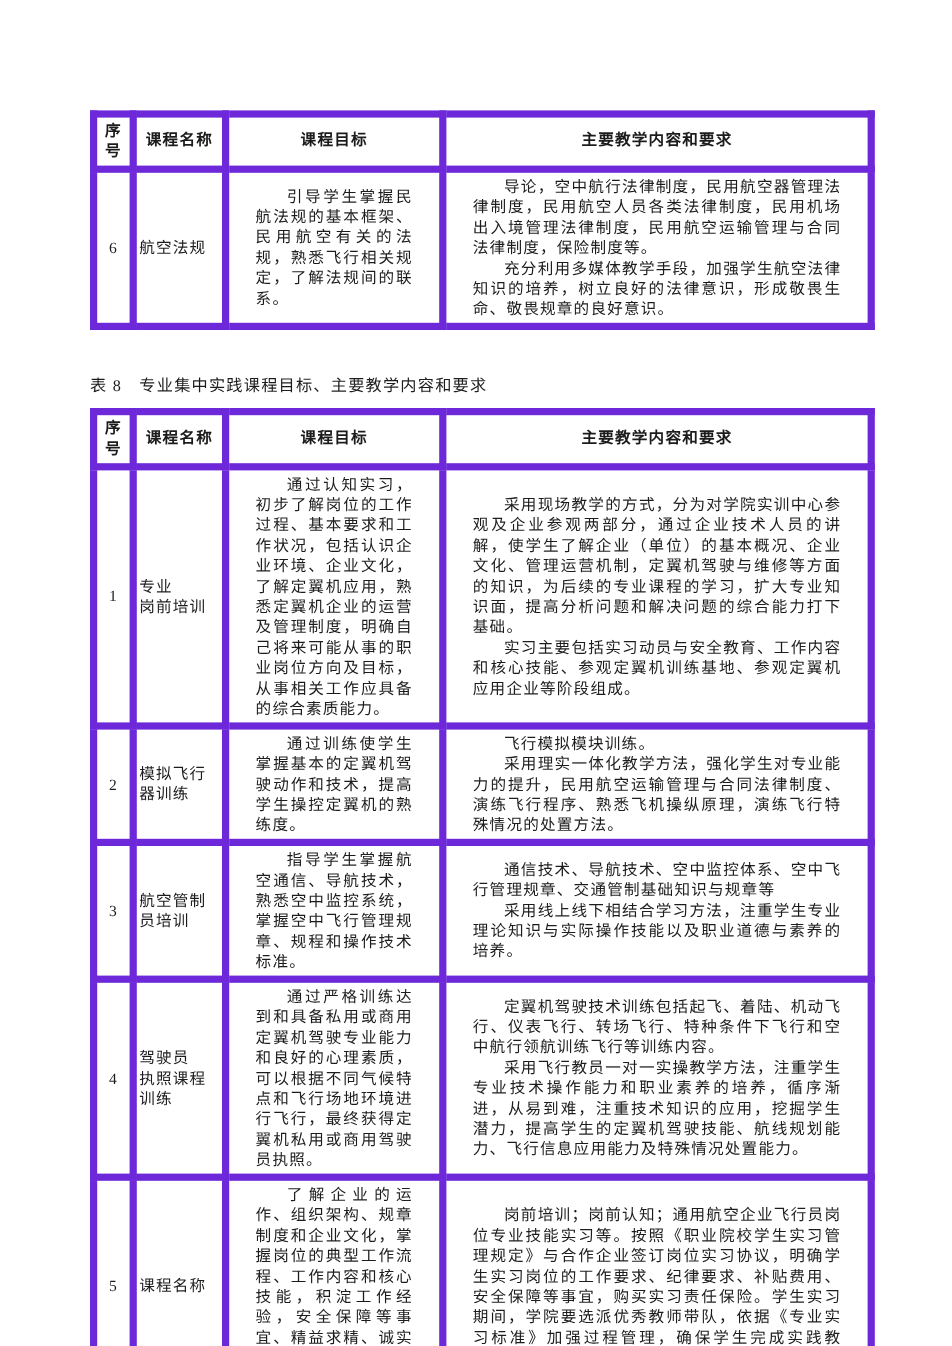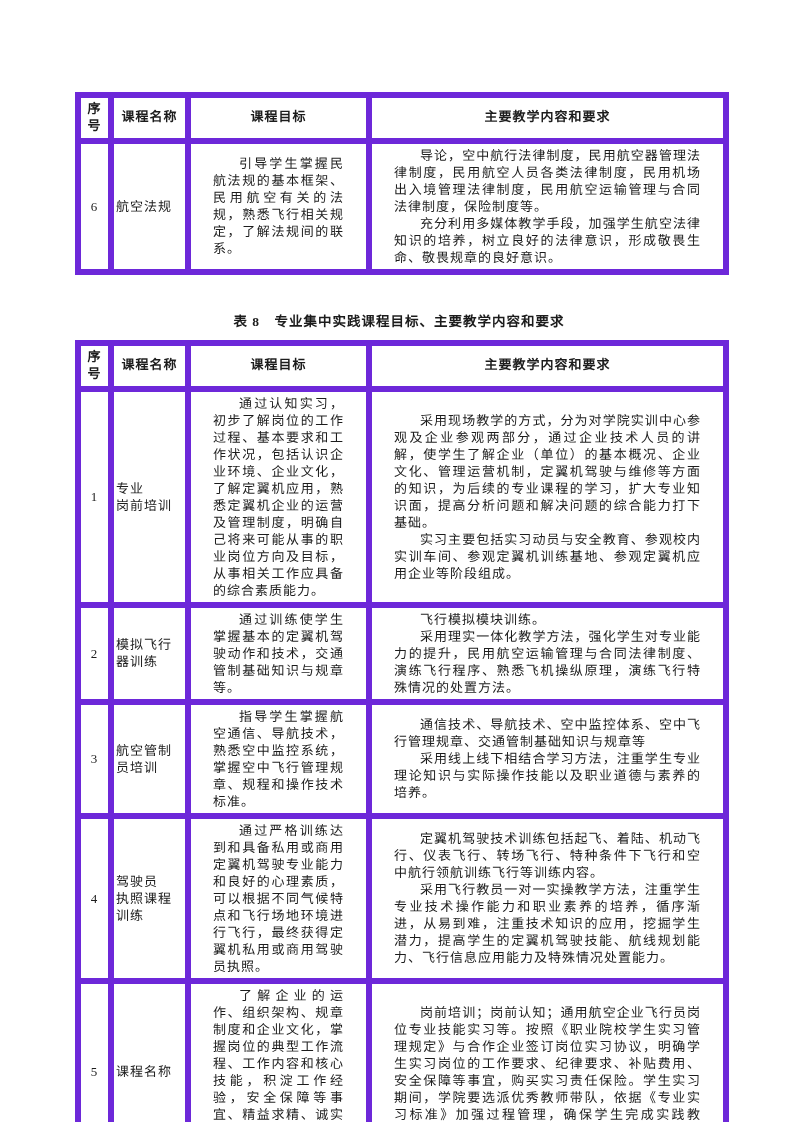--- a/index.html
+++ b/index.html
@@ -57,22 +57,22 @@
     padding: 2px 2px;
   }
   td.c-obj p, td.c-content p {
     margin: 0;
     text-indent: 2em;
     text-align: justify;
     text-justify: inter-ideograph;
   }
   .caption {
     width: 648px;
-    text-align: center;
-    font-weight: bold;
+    text-align: left;
+    font-weight: normal;
     font-size: 13.5px;
     letter-spacing: 1px;
     margin: 35px 0 10px 0;
   }
   .tbl-top { margin-top: 0; }
   .footer {
     width: 648px;
     text-align: center;
     font-size: 13.5px;
     margin-top: 128px;
@@ -135,29 +135,29 @@
     <tbody>
       <tr style="height:156px">
         <td class="c-no">1</td>
         <td class="c-name">专业
 岗前培训</td>
         <td class="c-obj">
           <p>通过认知实习，初步了解岗位的工作过程、基本要求和工作状况，包括认识企业环境、企业文化，了解定翼机应用，熟悉定翼机企业的运营及管理制度，明确自己将来可能从事的职业岗位方向及目标，从事相关工作应具备的综合素质能力。</p>
         </td>
         <td class="c-content">
           <p>采用现场教学的方式，分为对学院实训中心参观及企业参观两部分，通过企业技术人员的讲解，使学生了解企业（单位）的基本概况、企业文化、管理运营机制，定翼机驾驶与维修等方面的知识，为后续的专业课程的学习，扩大专业知识面，提高分析问题和解决问题的综合能力打下基础。</p>
-          <p>实习主要包括实习动员与安全教育、参观校内实训车间、参观定翼机训练基地、参观定翼机应用企业等阶段组成。</p>
+          <p>实习主要包括实习动员与安全教育、工作内容和核心技能、参观定翼机训练基地、参观定翼机应用企业等阶段组成。</p>
         </td>
       </tr>
       <tr style="height:92px">
         <td class="c-no">2</td>
         <td class="c-name">模拟飞行
 器训练</td>
         <td class="c-obj">
-          <p>通过训练使学生掌握基本的定翼机驾驶动作和技术，交通管制基础知识与规章等。</p>
+          <p>通过训练使学生掌握基本的定翼机驾驶动作和技术，提高学生操控定翼机的熟练度。</p>
         </td>
         <td class="c-content">
           <p>飞行模拟模块训练。</p>
           <p>采用理实一体化教学方法，强化学生对专业能力的提升，民用航空运输管理与合同法律制度、演练飞行程序、熟悉飞机操纵原理，演练飞行特殊情况的处置方法。</p>
         </td>
       </tr>
       <tr style="height:74px">
         <td class="c-no">3</td>
         <td class="c-name">航空管制
 员培训</td>

